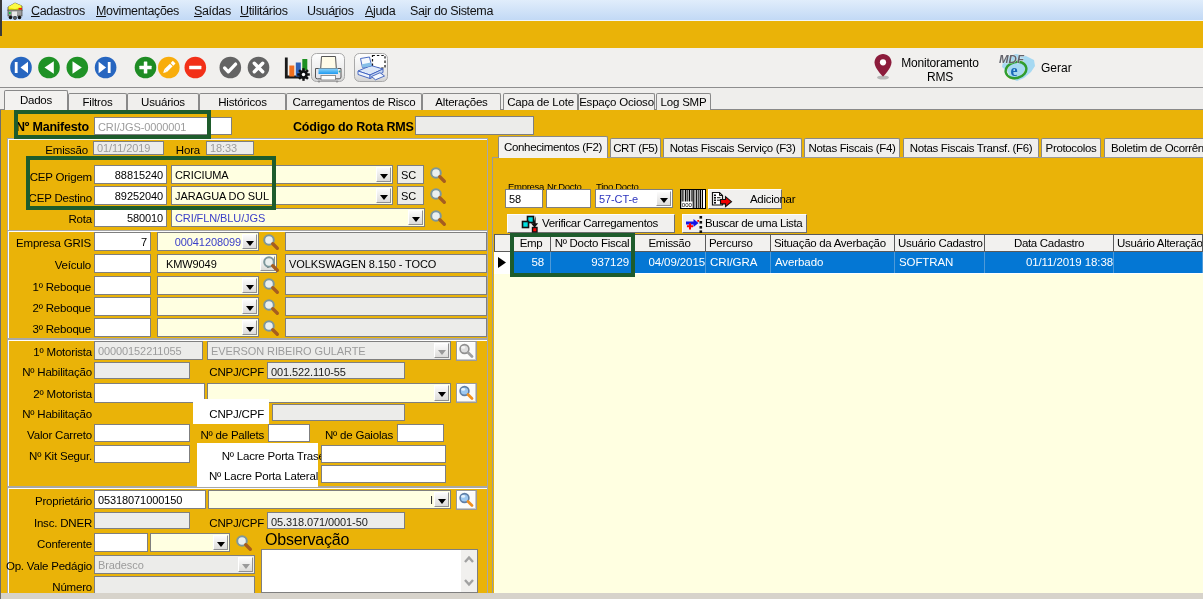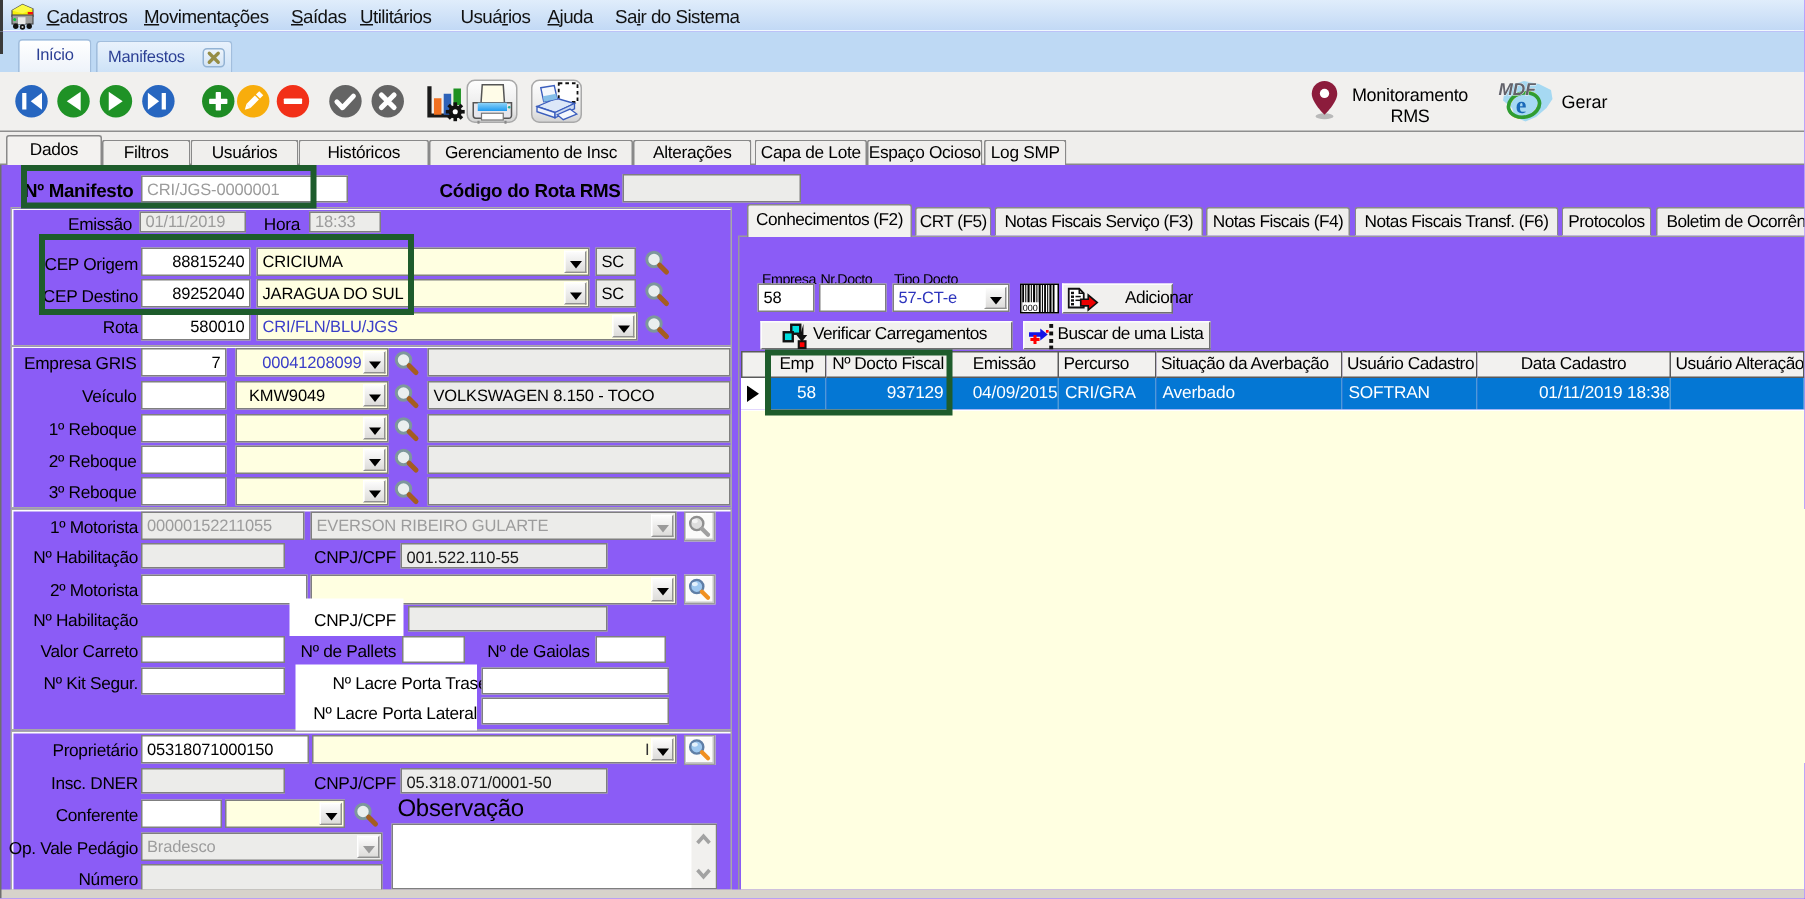--- a/index.html
+++ b/index.html
@@ -1,17 +1,17 @@
 <!DOCTYPE html>
 <html><head>
 <meta charset="utf-8">
 <style>
 *{margin:0;padding:0;box-sizing:border-box}
 body{font-family:"Liberation Sans",sans-serif}
-#app{position:relative;width:1203px;height:599px;background:#8b5cf6;overflow:hidden;font-size:12px;color:#000}
+#app{position:relative;width:1203px;height:599px;background:#eab308;overflow:hidden;font-size:12px;color:#000}
 .abs{position:absolute}
 .menubar{position:absolute;left:0;top:0;width:1203px;height:21px;background:linear-gradient(#e0edfb,#c2d9f5);border-bottom:1px solid #f0f7fe}
 .mi{position:absolute;top:4px;font-size:12.5px;letter-spacing:-0.35px;color:#111;white-space:nowrap}
 .tabstrip{position:absolute;left:0;top:21px;width:1203px;height:27px;background:#bed9f4}
 .ttab{position:absolute;font-size:11px;letter-spacing:-0.2px;color:#2b3f94;text-align:center;border:1px solid #a2bedd;border-bottom:none;border-radius:3px 3px 0 0;line-height:20px}
 .toolbar{position:absolute;left:0;top:48px;width:1203px;height:40px;background:#f1f0ee;border-bottom:1px solid #8e8e8e}
 .pagetabs{position:absolute;left:0;top:88px;width:1203px;height:22px;background:#efeeec}
 .ptab{position:absolute;font-size:11.5px;letter-spacing:-0.2px;text-align:center;background:#f0efed;border:1px solid #898989;border-bottom:none;border-radius:2px 2px 0 0;white-space:nowrap;overflow:hidden}
 .lbl{position:absolute;font-size:11.5px;letter-spacing:-0.2px;white-space:nowrap;text-align:right;line-height:14px}
 .lbll{position:absolute;font-size:16px;letter-spacing:-0.2px;white-space:nowrap;line-height:14px}
@@ -52,28 +52,20 @@
 <span class="mi" style="left:31px"><u>C</u>adastros</span>
 <span class="mi" style="left:96px"><u>M</u>ovimentações</span>
 <span class="mi" style="left:194px"><u>S</u>aídas</span>
 <span class="mi" style="left:240px"><u>U</u>tilitários</span>
 <span class="mi" style="left:307px">Usuá<u>r</u>ios</span>
 <span class="mi" style="left:365px"><u>A</u>juda</span>
 <span class="mi" style="left:410px">Sa<u>i</u>r do Sistema</span>
 </div>
 
 <div style="position:absolute;left:0;top:21px;width:2px;height:15px;background:#3a3a3a;z-index:5"></div>
-<div class="tabstrip">
-<div class="ttab" style="left:12px;top:5px;width:49px;height:22px;background:linear-gradient(#ffffff,#eef3fa)">Início</div>
-<div class="ttab" style="left:64px;top:6px;width:91px;height:21px;background:linear-gradient(#e9f2fc,#cde2f7);text-align:left;padding-left:7px">Manifestos<span style="position:absolute;right:4px;top:4px;width:15px;height:13px;border:1px solid #93b3d4;border-radius:3px;background:linear-gradient(#eef5fc,#d3e4f5)">
-          <svg width="13" height="11" viewBox="0 0 13 11" style="position:absolute;left:0;top:0">
-            <path d="M3.5 2.5l6 6M9.5 2.5l-6 6" stroke="#968d46" stroke-width="2.2" stroke-linecap="round"></path>
-          </svg>
-        </span></div>
-</div>
 
 <div class="toolbar">
 <svg width="420" height="40" viewBox="0 0 420 40" style="position:absolute;left:0;top:0">
 <defs>
 <linearGradient id="silv" x1="0" y1="0" x2="0" y2="1">
             <stop offset="0" stop-color="#fefefe"></stop>
             <stop offset="0.7" stop-color="#e9e9e9"></stop>
             <stop offset="1" stop-color="#d2d2d2"></stop>
           </linearGradient>
 <linearGradient id="ink" x1="0" y1="0" x2="0" y2="1">
@@ -170,21 +162,21 @@
       </svg>
 <div class="abs" style="left:1041px;top:13px;font-size:12px">Gerar</div>
 </div>
 
 <div class="pagetabs">
 <div style="position:absolute;left:0;top:21px;width:1203px;height:1px;background:#898989"></div>
 <div class="ptab" style="left:4px;top:2px;width:64px;height:20px;line-height:19px;background:#f3f2f0">Dados</div>
 <div class="ptab" style="left:68px;top:5px;width:59px;height:17px;line-height:16px">Filtros</div>
 <div class="ptab" style="left:127px;top:5px;width:72px;height:17px;line-height:16px">Usuários</div>
 <div class="ptab" style="left:199px;top:5px;width:87px;height:17px;line-height:16px">Históricos</div>
-<div class="ptab" style="left:286px;top:5px;width:136px;height:17px;line-height:16px">Gerenciamento de Insc</div>
+<div class="ptab" style="left:286px;top:5px;width:136px;height:17px;line-height:16px">Carregamentos de Risco</div>
 <div class="ptab" style="left:422px;top:5px;width:79px;height:17px;line-height:16px">Alterações</div>
 <div class="ptab" style="left:503px;top:5px;width:75px;height:17px;line-height:16px">Capa de Lote</div>
 <div class="ptab" style="left:578px;top:5px;width:77px;height:17px;line-height:16px">Espaço Ocioso</div>
 <div class="ptab" style="left:656px;top:5px;width:55px;height:17px;line-height:16px">Log SMP</div>
 </div>
 
 <div id="leftpanel">
 
 <div class="gbox" style="left:7px;top:138px;width:481px;height:93px"></div>
 <div class="gbox" style="left:7px;top:230px;width:481px;height:109px"></div>
@@ -231,21 +223,21 @@
 <div class="inp ral" style="left:94px;top:232px;width:57px;height:19px">7</div>
 <div class="inp yel cen" style="left:157px;top:232px;width:102px;height:19px;color:#3a3ec8;padding-right:17px">00041208099<span class="dd"></span></div>
 <svg class="abs" style="left:262px;top:233px" width="18" height="18" viewBox="0 0 18 18">
         <circle cx="7" cy="7" r="4.8" fill="#eaefef" stroke="#7d979c" stroke-width="2"></circle>
         <line x1="10.8" y1="10.8" x2="15.3" y2="15.3" stroke="#a55d20" stroke-width="3.4" stroke-linecap="round"></line>
       </svg>
 <div class="inp dis" style="left:285px;top:232px;width:202px;height:19px"></div>
 
 <div class="lbl" style="left:0px;top:258px;width:91px">Veículo</div>
 <div class="inp" style="left:94px;top:254px;width:57px;height:19px"></div>
-<div class="inp yel" style="left:157px;top:254px;width:102px;height:19px;padding-left:8px">KMW9049<span class="dd"></span></div>
+<div class="inp yel" style="left:157px;top:254px;width:120px;height:19px;padding-left:8px">KMW9049<span class="dd"></span></div>
 <svg class="abs" style="left:262px;top:255px" width="18" height="18" viewBox="0 0 18 18">
         <circle cx="7" cy="7" r="4.8" fill="#eaefef" stroke="#7d979c" stroke-width="2"></circle>
         <line x1="10.8" y1="10.8" x2="15.3" y2="15.3" stroke="#a55d20" stroke-width="3.4" stroke-linecap="round"></line>
       </svg>
 <div class="inp dis" style="left:285px;top:254px;width:202px;height:19px;color:#000">VOLKSWAGEN 8.150 - TOCO</div>
 
 <div class="lbl" style="left:0px;top:280px;width:91px">1º Reboque</div>
 <div class="inp" style="left:94px;top:276px;width:57px;height:19px"></div>
 <div class="inp yel" style="left:157px;top:276px;width:102px;height:19px">
         <span class="dd"></span>

